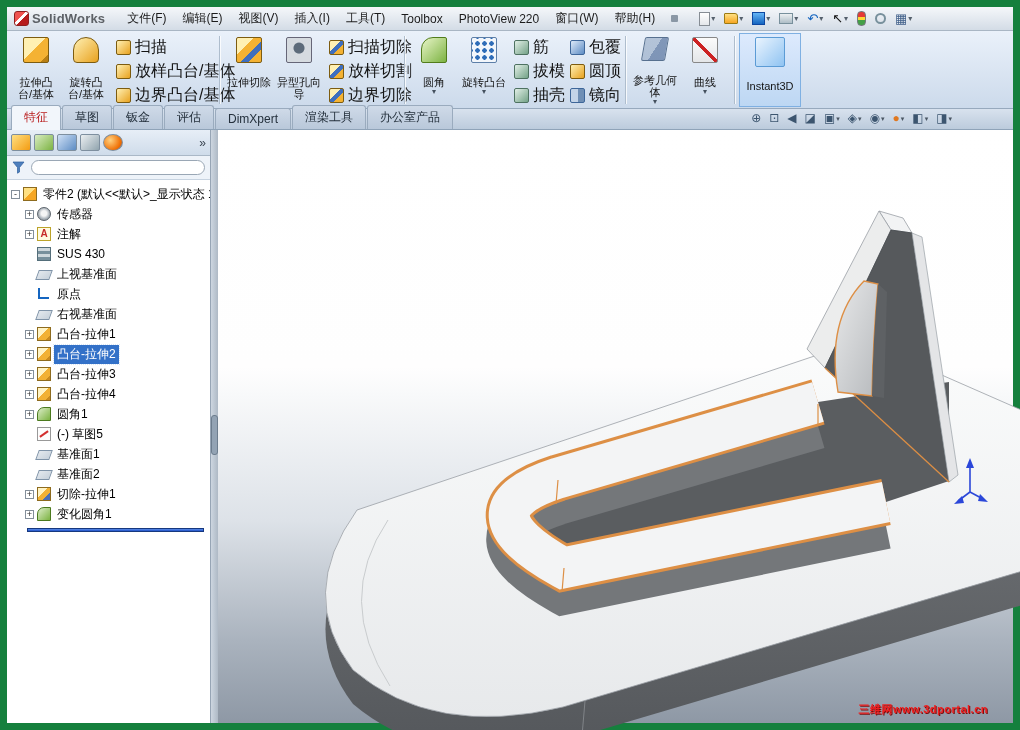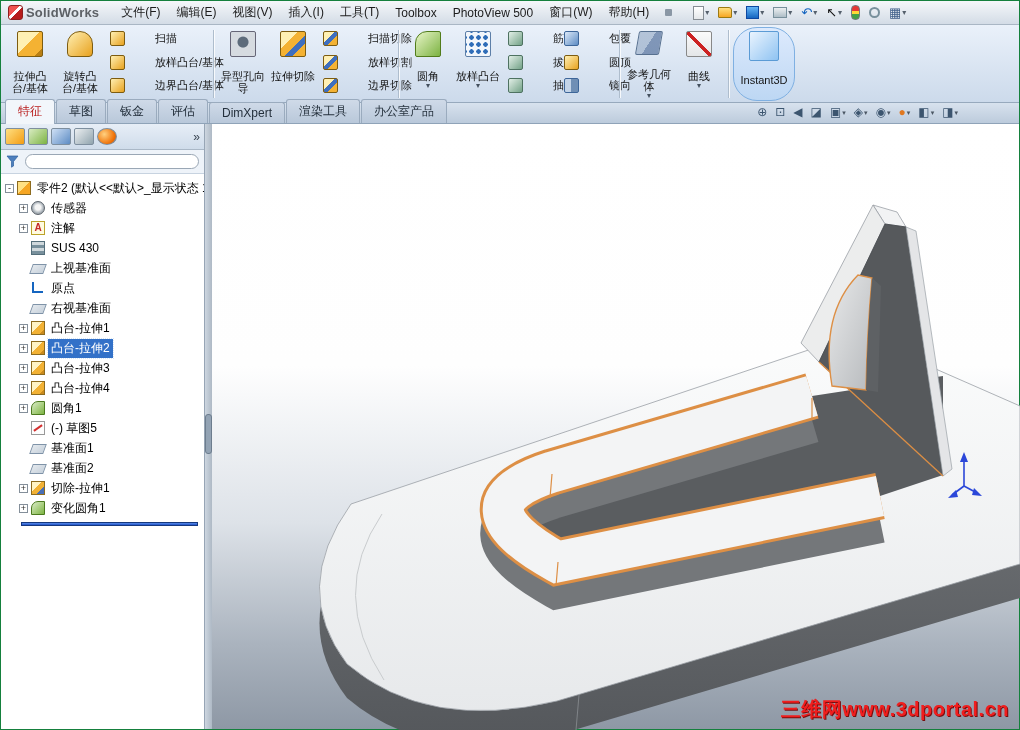--- a/index.html
+++ b/index.html
@@ -1,18 +1,18 @@
 <!DOCTYPE html>
 <html><head>
 <meta charset="utf-8">
 <style>
   * { box-sizing:border-box; margin:0; padding:0; }
   html,body { width:1020px; height:730px; overflow:hidden; }
   body { font-family:"Liberation Sans","DejaVu Sans",sans-serif; font-size:12px; background:#fff; }
-  #app { position:relative; width:1020px; height:730px; border:1px solid #15803d; }
+  #app { position:relative; width:1020px; height:730px; border:7px solid #15803d; }
 
   
   .titlebar { position:absolute; top:0; left:0; right:0; height:24px;
     background:linear-gradient(#f5f7fa,#d3dce6); border-bottom:1px solid #a9b6c4;
     display:flex; align-items:center; padding:0 4px; }
   .logo { width:15px; height:15px; border-radius:3px; margin:0 3px;
     background:linear-gradient(135deg,#ef5350 0 42%,#ffffff 42% 55%,#b71c1c 55%); border:1px solid #8e1f1f; }
   .appname { font-weight:bold; color:#5d6166; font-size:13px; margin-right:14px; letter-spacing:.2px; }
   .menu { padding:3px 8px; color:#1c1c1c; cursor:default; }
   .menupin { width:7px; height:7px; background:#8a97a5; border-radius:1px; margin:0 8px; }
@@ -29,37 +29,37 @@
   .qi-rebuild { width:9px; height:15px; border-radius:4px; border:1px solid #767b80;
     background:linear-gradient(180deg,#e53935 0 38%,#fdd835 38% 58%,#43a047 58%); }
   .qi-options { width:11px; height:11px; border:2px solid #78909c; border-radius:50%; }
 
   
   .ribbon { position:absolute; top:24px; left:0; right:0; height:78px;
     background:linear-gradient(#eaf1fa,#ccdaeb); border-bottom:1px solid #97a9bd;
     display:flex; align-items:stretch; padding:2px 2px 1px 4px; }
   .rbtn-l { width:50px; display:flex; flex-direction:column; align-items:center;
     padding:2px 1px 0; border:1px solid transparent; text-align:center; }
-  .rbtn-l.active { background:linear-gradient(#ddeafd,#bdd7f3); border-color:#7fb0e2;border-radius:24px; }
+  .rbtn-l.active { background:linear-gradient(#ddeafd,#bdd7f3); border-color:#7fb0e2; }
   .rlab { font-size:11px; line-height:12px; color:#141414; margin-top:12px; }
   .rcaret { font-size:8px; color:#44505e; line-height:8px; }
   .ri { width:26px; height:26px; margin:1px auto 1px; border-radius:2px; }
   .ri-boss   { background:linear-gradient(135deg,#fff0b3 0 45%,#f4b233 45% 85%,#b97f14 85%); border:1px solid #7d5c10; }
   .ri-revolve{ background:linear-gradient(135deg,#fff0b3,#e8a21f); border:1px solid #7d5c10; border-radius:50% 50% 4px 4px; }
   .ri-cut    { background:linear-gradient(135deg,#fff0b3 0 35%,#f4b233 35% 58%,#3f6fbe 58% 74%,#f4b233 74%); border:1px solid #7d5c10; }
   .ri-hole   { background:radial-gradient(circle at 50% 42%,#5d6b7a 0 5px,#d6dbe0 6px); border:1px solid #667; }
   .ri-revcut { background:linear-gradient(135deg,#f4b233 0 55%,#3f6fbe 55% 75%,#f4b233 75%); border:1px solid #7d5c10; border-radius:50% 50% 4px 4px; }
   .ri-fillet { background:linear-gradient(135deg,#e8f5c8,#7cb342); border:1px solid #517c1b; border-radius:12px 2px 2px 2px; }
   .ri-pattern{ background-color:#f2f6fb; background-image:radial-gradient(circle,#2f6db8 0 2px,transparent 2.5px); background-size:7px 7px; background-position:2px 2px; border:1px solid #5d7fa8; }
   .ri-ref    { background:linear-gradient(115deg,rgba(137,160,190,.55) 0 50%,rgba(74,104,150,.65) 50%); border:1px solid #57708f; transform:skewX(-10deg); width:24px; }
   .ri-curve  { background:linear-gradient(45deg,transparent 44%,#cc2222 44% 56%,transparent 56%),linear-gradient(#fbfbfb,#e4e6e8); border:1px solid #888; }
   .ri-i3d    { width:30px; height:30px; background:linear-gradient(135deg,#eaf4fe,#8fc3f2); border:1px solid #5b9bd5; }
   .rstack { display:flex; flex-direction:column; justify-content:flex-start; padding-top:3px; }
   .w104{width:104px;} .w76{width:76px;} .w56{width:56px;}
-  .rbtn-s { display:flex; align-items:flex-start; height:24px; padding:0 2px; border:1px solid transparent; white-space:nowrap; font-size:11px; color:#141414;gap:26px; }
+  .rbtn-s { display:flex; align-items:center; height:24px; padding:0 2px; border:1px solid transparent; white-space:nowrap; font-size:16px; color:#141414; }
   .si { width:15px; height:15px; margin:0 4px 0 2px; flex:none; border-radius:2px; }
   .si-gold  { background:linear-gradient(135deg,#fff0b3,#e8a21f); border:1px solid #7d5c10; }
   .si-cut   { background:linear-gradient(135deg,#fff0b3 0 40%,#3f6fbe 40% 62%,#f4b233 62%); border:1px solid #7d5c10; }
   .si-teal  { background:linear-gradient(135deg,#e2efe7,#73a287); border:1px solid #4e7261; }
   .si-blue  { background:linear-gradient(135deg,#dce9f8,#5d8cc4); border:1px solid #3d6699; }
   .si-mirror{ background:linear-gradient(90deg,#c3d4e8 0 50%,#6f8fb5 50%); border:1px solid #3d6699; }
   .rsep { width:1px; background:#aebdcd; box-shadow:1px 0 0 rgba(255,255,255,.8); margin:3px 4px; }
 
   
   .tabbar { position:absolute; top:102px; left:0; right:0; height:21px;
@@ -114,38 +114,38 @@
   .rollback { height:4px; background:linear-gradient(#5b8de8,#1f51c9); border:1px solid #16387f; margin:4px 6px 0 2px; }
 
   
   .splitter { position:absolute; left:204px; top:0; bottom:0; width:7px; background:linear-gradient(90deg,#cdd6e0,#aeb9c5); }
   .shandle { position:absolute; top:48%; left:0; width:7px; height:40px; background:#93a3b4; border-radius:3px; border:1px solid #6d7d8e; }
 
   
   .viewport { position:absolute; left:211px; right:0; top:0; bottom:0;
     background:linear-gradient(180deg,#ffffff 0%,#fefefe 40%,#dde2e8 66%,#aab3be 86%,#8e98a5 100%); }
   .viewport svg { position:absolute; inset:0; }
-  .watermark { position:absolute; right:10px; bottom:6px; color:#f01e1e; font-weight:bold; font-size:20px;
+  .watermark { position:absolute; right:25px; bottom:6px; color:#f01e1e; font-weight:bold; font-size:11px;
     text-shadow:1px 1px 0 #7a0d0d; letter-spacing:.5px; }
 </style>
 </head>
 <body>
 
 <div id="app">
 
   <div class="titlebar">
     <span class="logo"></span>
     <span class="appname">SolidWorks</span>
     <span class="menu">文件(F)</span>
     <span class="menu">编辑(E)</span>
     <span class="menu">视图(V)</span>
     <span class="menu">插入(I)</span>
     <span class="menu">工具(T)</span>
     <span class="menu">Toolbox</span>
-    <span class="menu">PhotoView 500</span>
+    <span class="menu">PhotoView 220</span>
     <span class="menu">窗口(W)</span>
     <span class="menu">帮助(H)</span>
     <span class="menupin"></span>
     <div class="quickbar">
       <span class="qbtn">
           <span class="qi qi-new"></span>
           <span class="qcaret">▾</span>
         </span>
       <span class="qbtn">
           <span class="qi qi-open"></span>
@@ -198,26 +198,26 @@
           <span class="si si-gold"></span>
           <span>放样凸台/基体</span>
         </div>
       <div class="rbtn-s">
           <span class="si si-gold"></span>
           <span>边界凸台/基体</span>
         </div>
     </div>
     <div class="rsep"></div>
     <div class="rbtn-l">
+      <span class="ri ri-cut"></span>
+      <span class="rlab">拉伸切除</span>
+    </div>
+    <div class="rbtn-l">
       <span class="ri ri-hole"></span>
       <span class="rlab">异型孔向导</span>
-    </div>
-    <div class="rbtn-l">
-      <span class="ri ri-cut"></span>
-      <span class="rlab">拉伸切除</span>
     </div>
     <div class="rstack w76">
       <div class="rbtn-s">
           <span class="si si-cut"></span>
           <span>扫描切除</span>
         </div>
       <div class="rbtn-s">
           <span class="si si-cut"></span>
           <span>放样切割</span>
         </div>
@@ -227,21 +227,21 @@
         </div>
     </div>
     <div class="rsep"></div>
     <div class="rbtn-l">
       <span class="ri ri-fillet"></span>
       <span class="rlab">圆角</span>
       <span class="rcaret">▾</span>
     </div>
     <div class="rbtn-l">
       <span class="ri ri-pattern"></span>
-      <span class="rlab">放样凸台</span>
+      <span class="rlab">旋转凸台</span>
       <span class="rcaret">▾</span>
     </div>
     <div class="rstack w56">
       <div class="rbtn-s">
           <span class="si si-teal"></span>
           <span>筋</span>
         </div>
       <div class="rbtn-s">
           <span class="si si-teal"></span>
           <span>拔模</span>

